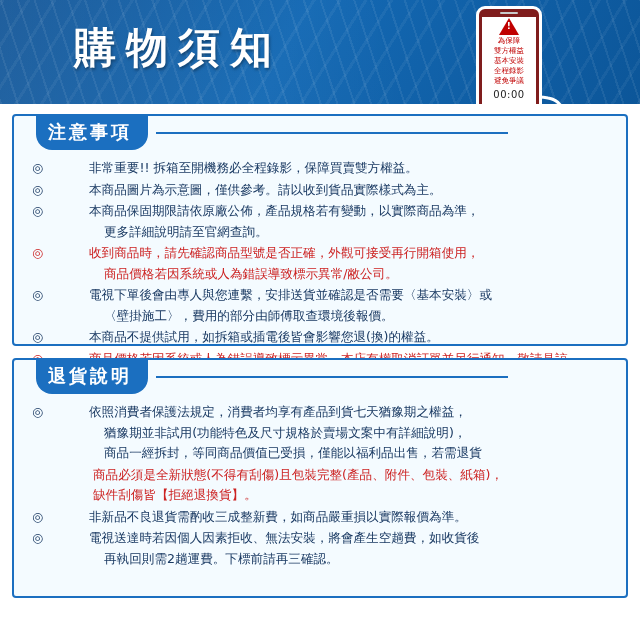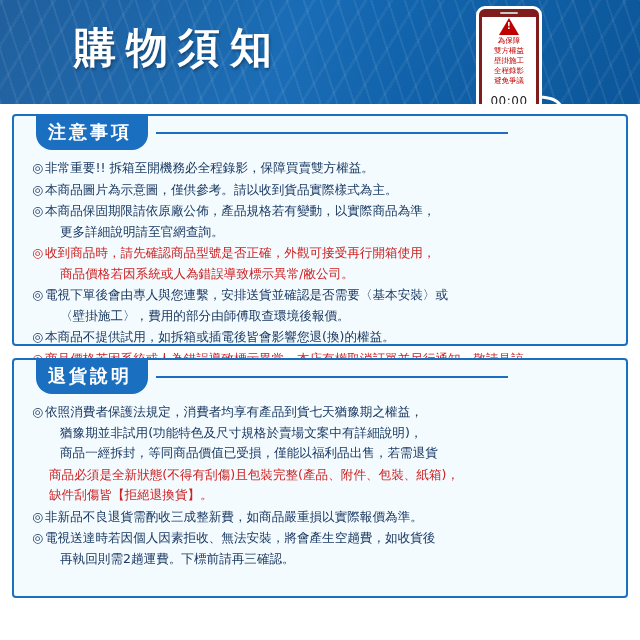--- a/index.html
+++ b/index.html
@@ -120,23 +120,23 @@
     color: #ffffff;
     font-size: 9px;
     font-weight: bold;
     line-height: 9px;
   }
   .phone-lines {
     margin-top: 1px;
   }
   .phone-lines div { white-space: nowrap; }
   .phone-timer {
-    margin-top: 10px;
+    margin-top: 4px;
     color: #222222;
-    font-size: 12px;
+    font-size: 10px;
     letter-spacing: 0.5px;
   }
   .phone-top-speaker {
     position: absolute;
     left: 50%;
     margin-left: -9px;
     top: 3px;
     width: 18px;
     height: 2px;
     border-radius: 1px;
@@ -196,21 +196,21 @@
   }
   .item {
     display: flex;
     margin-bottom: 1px;
   }
   .bullet {
     flex: 0 0 auto;
     margin-right: 2px;
     color: #1a3a63;
   }
-  .txt { flex: 1 1 auto; }
+  .txt { flex: 1 1 auto; margin-left: 44px; }
   .red { color: #cc2222; }
   .red .bullet { color: #cc2222; }
   .indent { padding-left: 15px; display: block; }
 </style>
 </head>
 <body>
 
 <div class="page">
 
   <div class="banner">
@@ -226,21 +226,21 @@
           <path d="M56 64 C64 66, 72 68, 80 72" fill="none" stroke="#ffffff" stroke-width="2.2" stroke-linecap="round"></path>
         </svg>
       </div>
       <div class="phone">
         <div class="phone-top-speaker"></div>
         <div class="phone-screen">
           <div class="warn-tri"></div>
           <div class="phone-lines">
             <div>為保障</div>
             <div>雙方權益</div>
-            <div>壁掛施工</div>
+            <div>基本安裝</div>
             <div>全程錄影</div>
             <div>避免爭議</div>
           </div>
           <div class="phone-timer">00:00</div>
         </div>
 
       </div>
     </div>
   </div>
 

